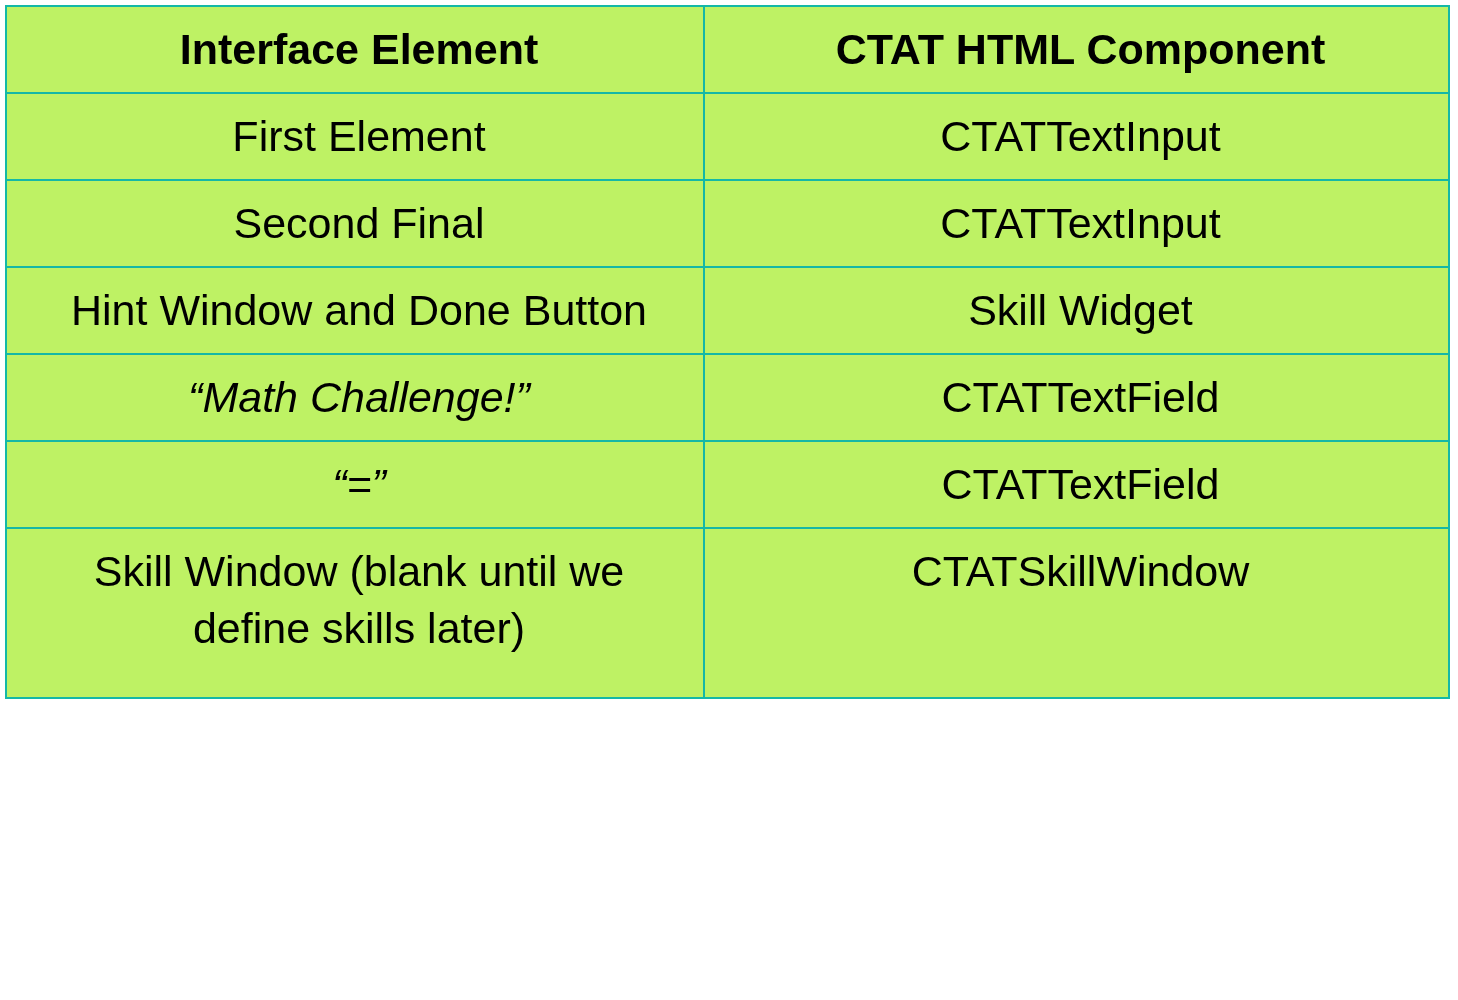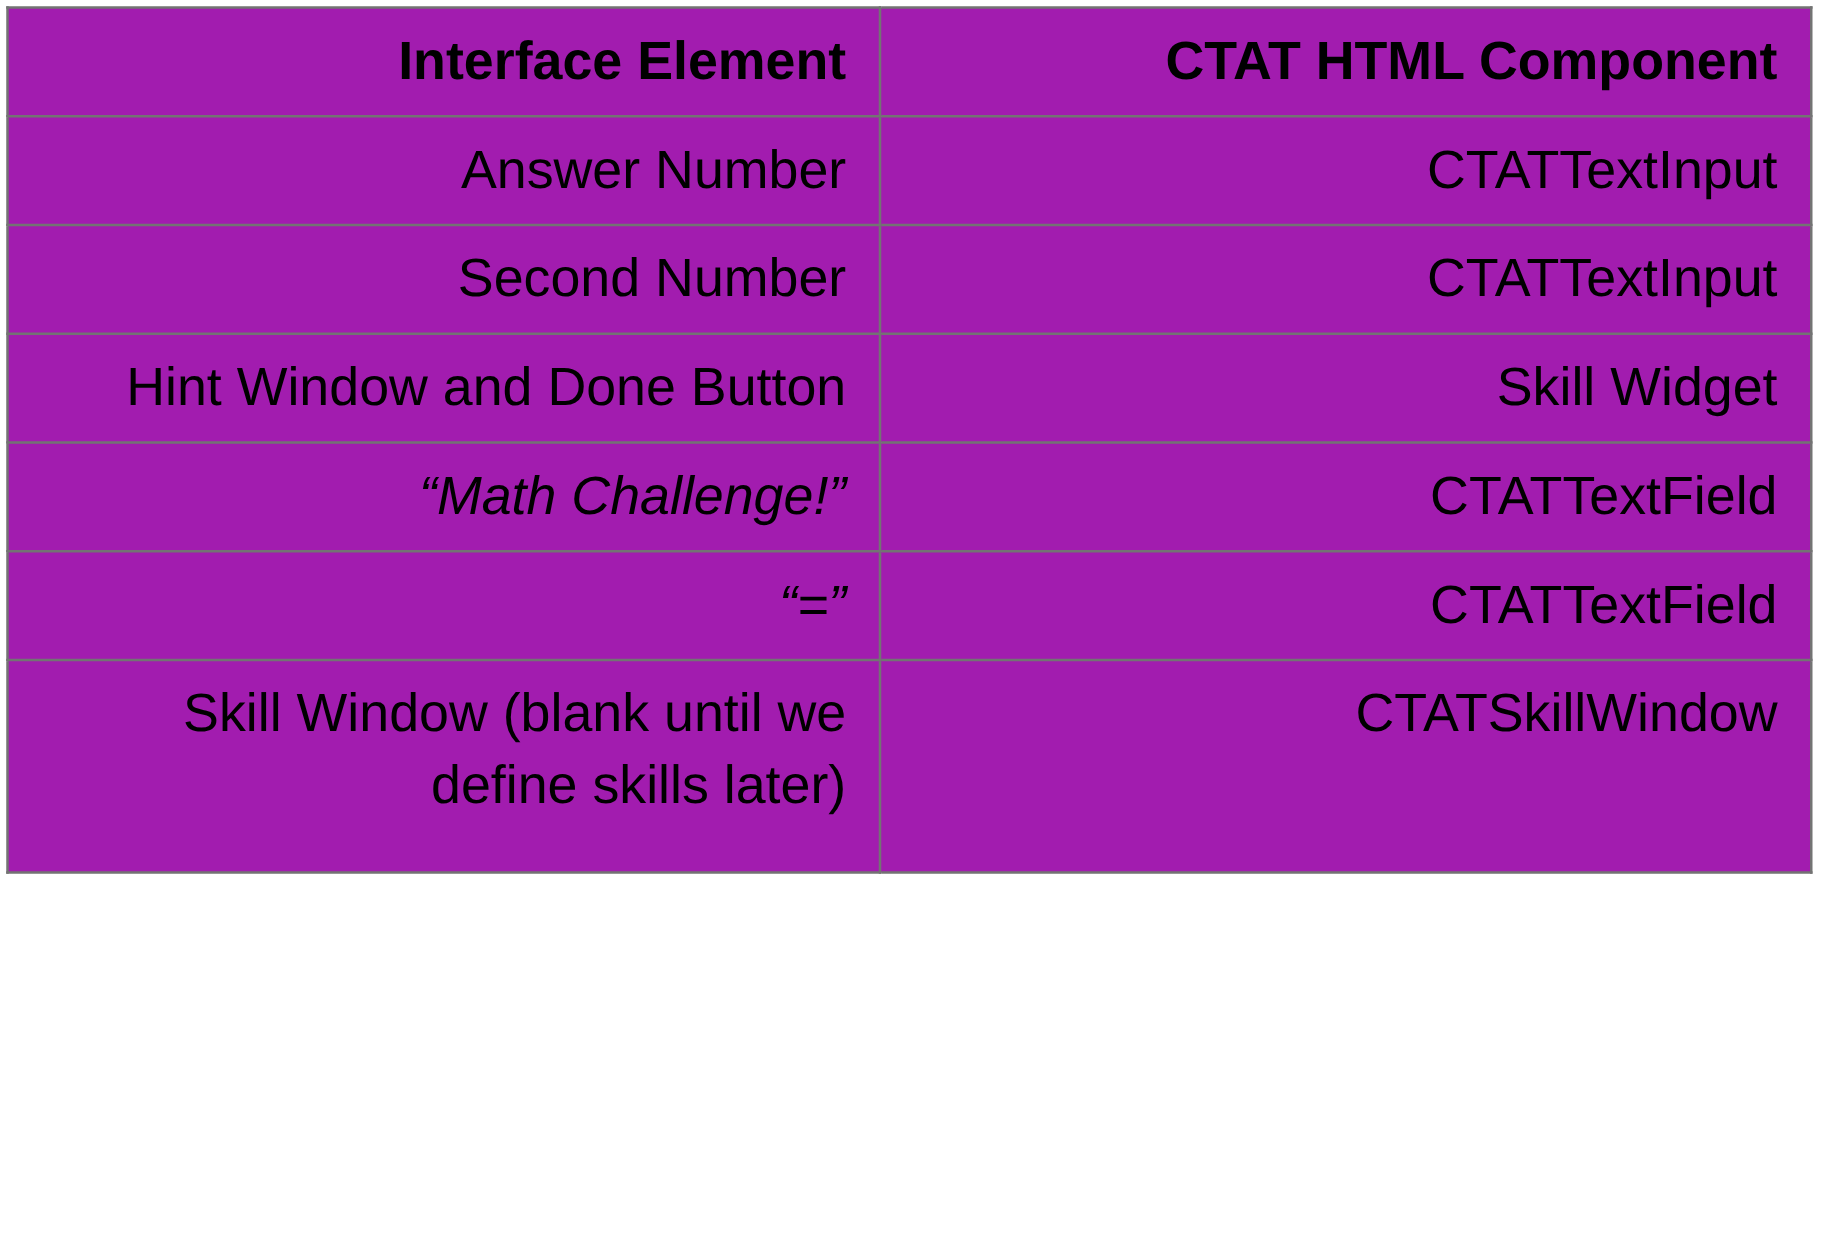--- a/index.html
+++ b/index.html
@@ -20,28 +20,28 @@
   }
   table.ctat-table {
     border-collapse: collapse;
     table-layout: fixed;
     width: 1443px;
   }
   table.ctat-table col.col-element   { width: 698px; }
   table.ctat-table col.col-component { width: 745px; }
   table.ctat-table th,
   table.ctat-table td {
-    border: 2px solid #737373;
+    border: 2px solid #14b8a6;
     vertical-align: top;
-    text-align: right;
+    text-align: center;
     padding: 14px 26px 14px 34px;
     font-size: 43px;
     line-height: 57px;
     font-weight: normal;
-    background: #a21caf;
+    background: #bef264;
     word-wrap: break-word;
   }
   table.ctat-table th {
     font-weight: bold;
   }
   td.italic {
     font-style: italic;
     margin-left: 40px;
   }
   tr.tall td {
@@ -59,25 +59,25 @@
     </colgroup>
     <thead>
       <tr>
         <th>Interface Element</th>
         <th>CTAT HTML Component</th>
       </tr>
     </thead>
     <tbody id="table-body">
 
     <tr>
-          <td>Answer Number</td>
+          <td>First Element</td>
           <td>CTATTextInput</td>
         </tr>
         <tr>
-          <td>Second Number</td>
+          <td>Second Final</td>
           <td>CTATTextInput</td>
         </tr>
         <tr>
           <td>Hint Window and Done Button</td>
           <td>Skill Widget</td>
         </tr>
         <tr>
           <td class="italic">“Math Challenge!”</td>
           <td>CTATTextField</td>
         </tr>

